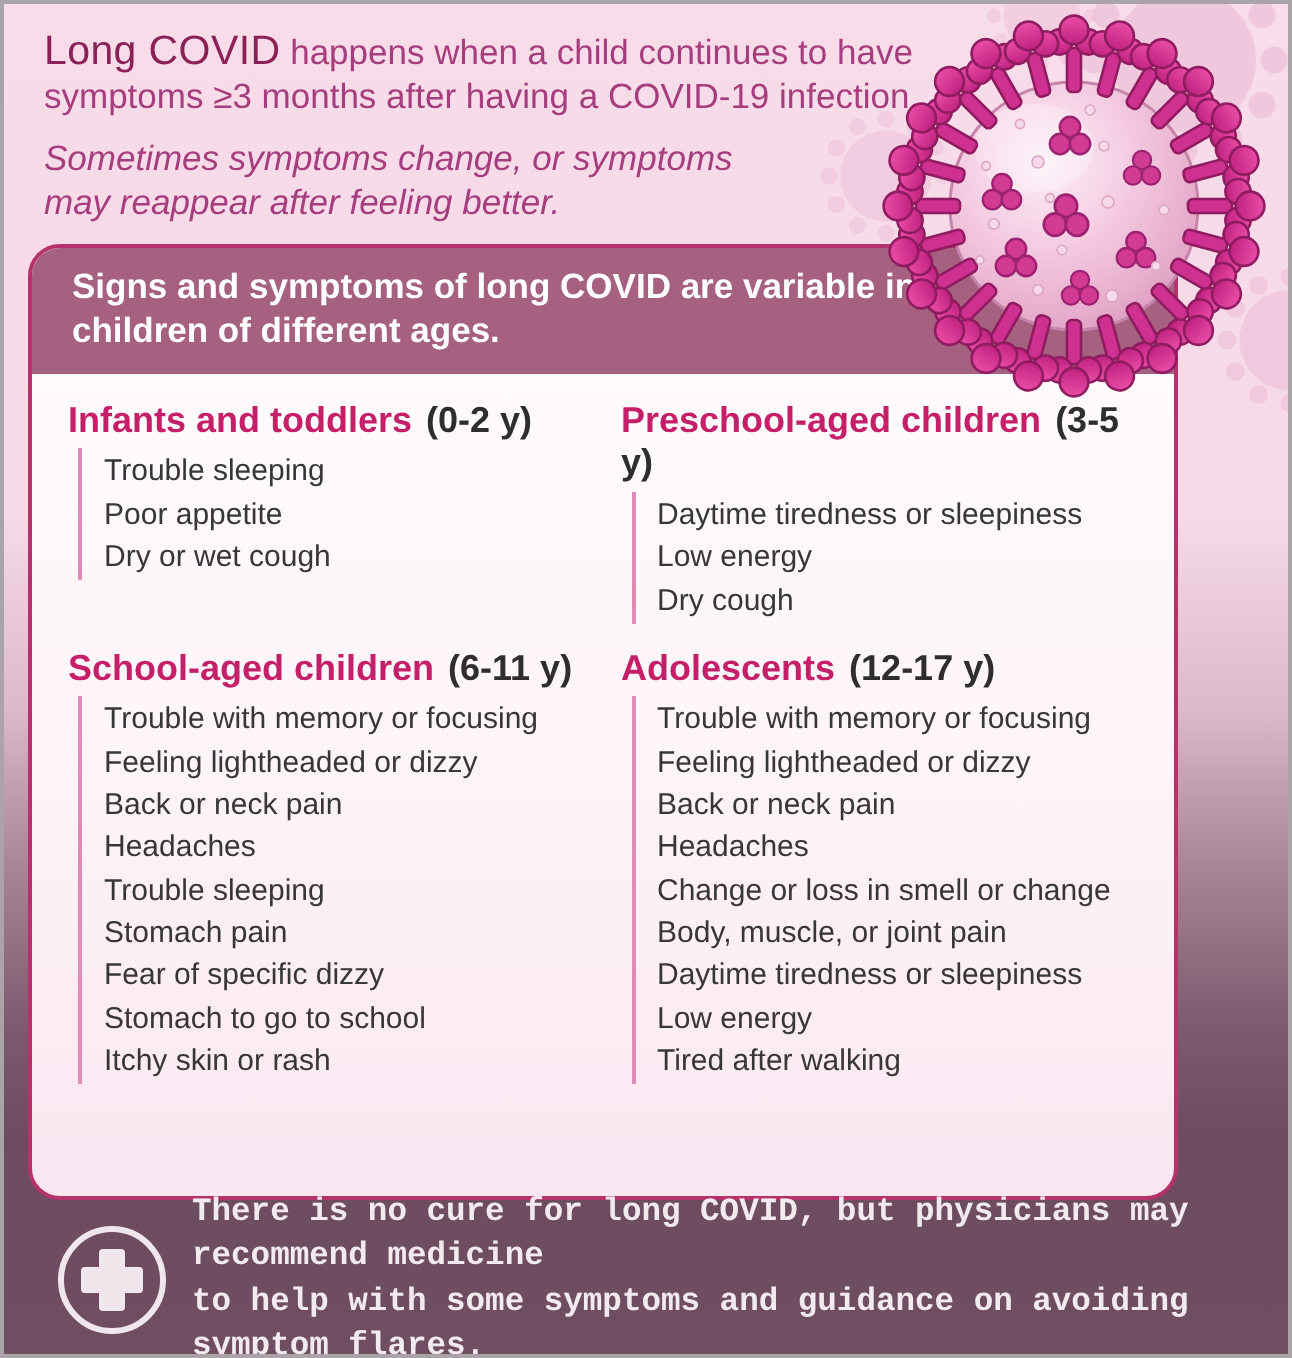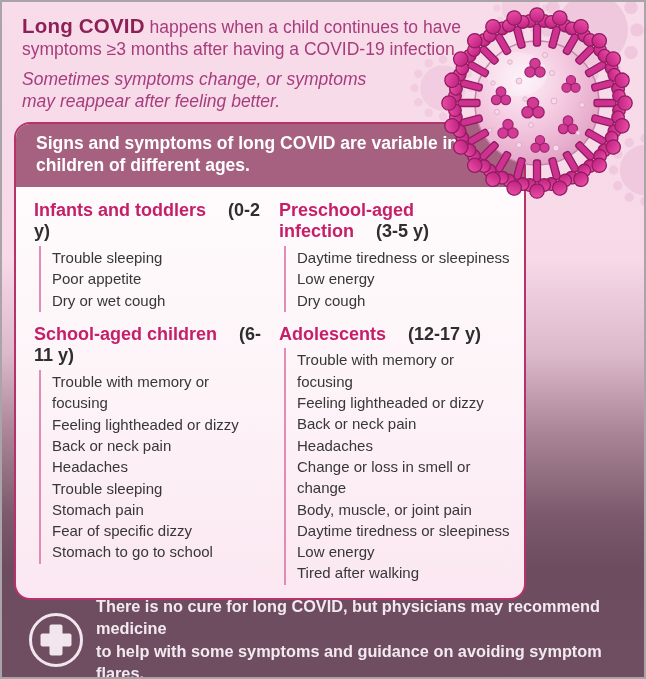--- a/index.html
+++ b/index.html
@@ -16,53 +16,53 @@
   }
   svg { display:block; }
 
   
   .bg-viruses { position:absolute; left:0; top:0; z-index:0; pointer-events:none; }
 
   
   .intro { position:absolute; left:20px; top:11px; width:450px; z-index:1; }
   .intro p { margin:0 0 9px 0; font-size:17.5px; line-height:1.24; color:#a63d7c; }
   .intro p.p2 { max-width:378px;font-style:italic; }
-  .lead { font-size:20.5px; font-weight:bold; color:#8c2158; letter-spacing:0.2px; }
+  .lead { font-size:20.5px; font-weight:normal; color:#8c2158; letter-spacing:0.2px; }
 
   
   .card {
-    position:absolute; left:12px; top:120px; width:512px; height:478px;
+    position:absolute; left:12px; top:120px; width:575px; height:478px;
     box-sizing:border-box; z-index:1;
     border:2px solid #b5326b; border-radius:16px; overflow:hidden;
     background:linear-gradient(180deg, #fffdfe 0%, #fdf4f8 55%, #fbe7f1 100%);
   }
   .banner {
     background:#a5617f; color:#ffffff;
     padding:8px 20px 10px 20px; min-height:40px;
   }
   .banner div { font-size:17.5px; font-weight:bold; line-height:1.28; max-width:432px; }
 
   .groups {
     display:grid; grid-template-columns:1fr 1fr;
     column-gap:10px; row-gap:12px;
     padding:13px 10px 0 18px;
   }
   .group h3 { margin:0 0 3px 0; font-size:18px; line-height:1.2; }
   .g-title { color:#c51f69; font-weight:bold; }
-  .g-age { color:#2e2e2e; font-weight:bold; margin-left:22px; }
+  .g-age { color:#2e2e2e; font-weight:bold; margin-left:7px; }
   .symptoms {
     list-style:none; margin:3px 0 0 5px; padding:1px 0 1px 11px;
     border-left:2px solid #e08cb6;
   }
   .symptoms li { font-size:15px; line-height:1.42; color:#373737; }
 
   
   .footer {
     position:absolute; left:0; right:0; top:600px; bottom:0; z-index:1;
-    display:flex; align-items:center; gap:13px; padding:0 6px 0 27px;
+    display:flex; align-items:center; gap:13px; padding:0 6px 0 27px;font-family:Liberation Mono, monospace;
   }
   .plus-badge {
     flex:none; width:48px; height:48px; border-radius:50%;
     border:3px solid #f1e6ec; position:relative;
   }
   .plus-v, .plus-h {
     position:absolute; left:50%; top:50%; transform:translate(-50%,-50%);
     background:#f1e6ec; border-radius:2px;
   }
   .plus-v { width:13px; height:31px; }
@@ -116,39 +116,40 @@
       <section class="group">
         <h3><span class="g-title">Infants and toddlers</span><span class="g-age">(0-2 y)</span></h3>
         <ul class="symptoms">
           <li>Trouble sleeping</li>
           <li>Poor appetite</li>
           <li>Dry or wet cough</li>
         </ul>
       </section>
 
       <section class="group">
-        <h3><span class="g-title">Preschool-aged infection</span><span class="g-age">(3-5 y)</span></h3>
+        <h3><span class="g-title">Preschool-aged children</span><span class="g-age">(3-5 y)</span></h3>
         <ul class="symptoms">
           <li>Daytime tiredness or sleepiness</li>
           <li>Low energy</li>
           <li>Dry cough</li>
         </ul>
       </section>
 
       <section class="group">
         <h3><span class="g-title">School-aged children</span><span class="g-age">(6-11 y)</span></h3>
         <ul class="symptoms">
           <li>Trouble with memory or focusing</li>
           <li>Feeling lightheaded or dizzy</li>
           <li>Back or neck pain</li>
           <li>Headaches</li>
           <li>Trouble sleeping</li>
           <li>Stomach pain</li>
           <li>Fear of specific dizzy</li>
           <li>Stomach to go to school</li>
+          <li>Itchy skin or rash</li>
         </ul>
       </section>
 
       <section class="group">
         <h3><span class="g-title">Adolescents</span><span class="g-age">(12-17 y)</span></h3>
         <ul class="symptoms">
           <li>Trouble with memory or focusing</li>
           <li>Feeling lightheaded or dizzy</li>
           <li>Back or neck pain</li>
           <li>Headaches</li>

